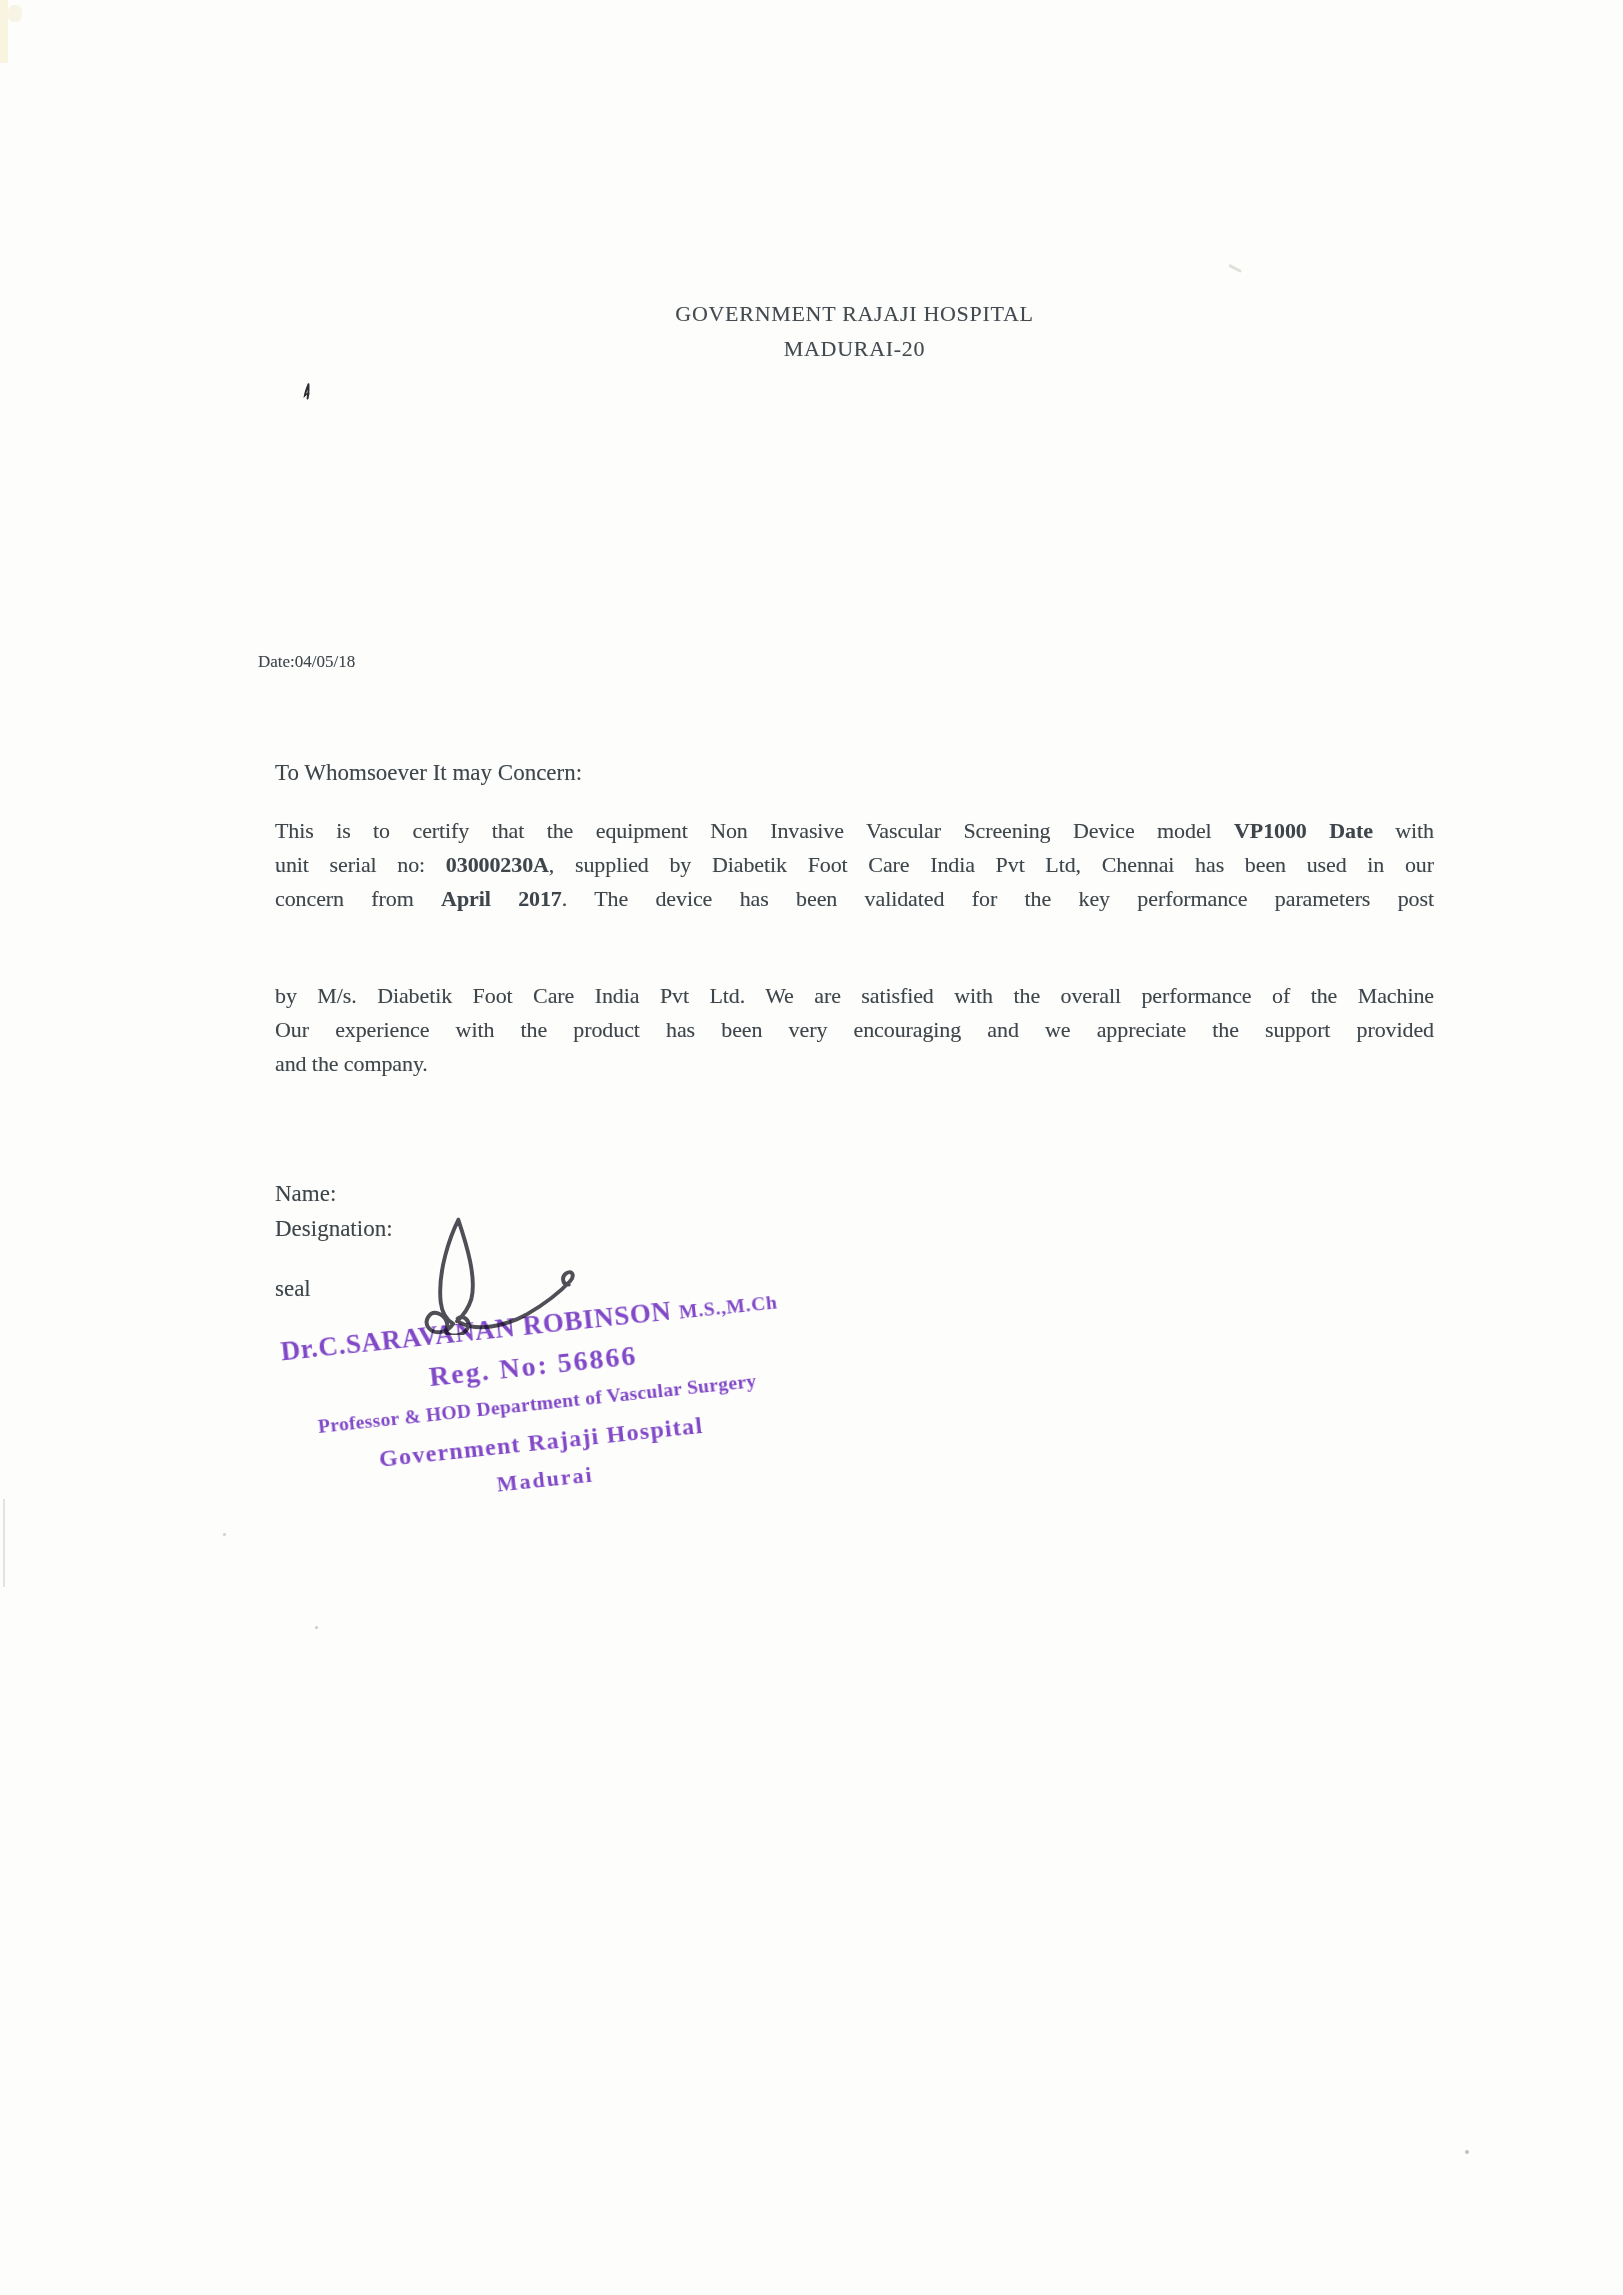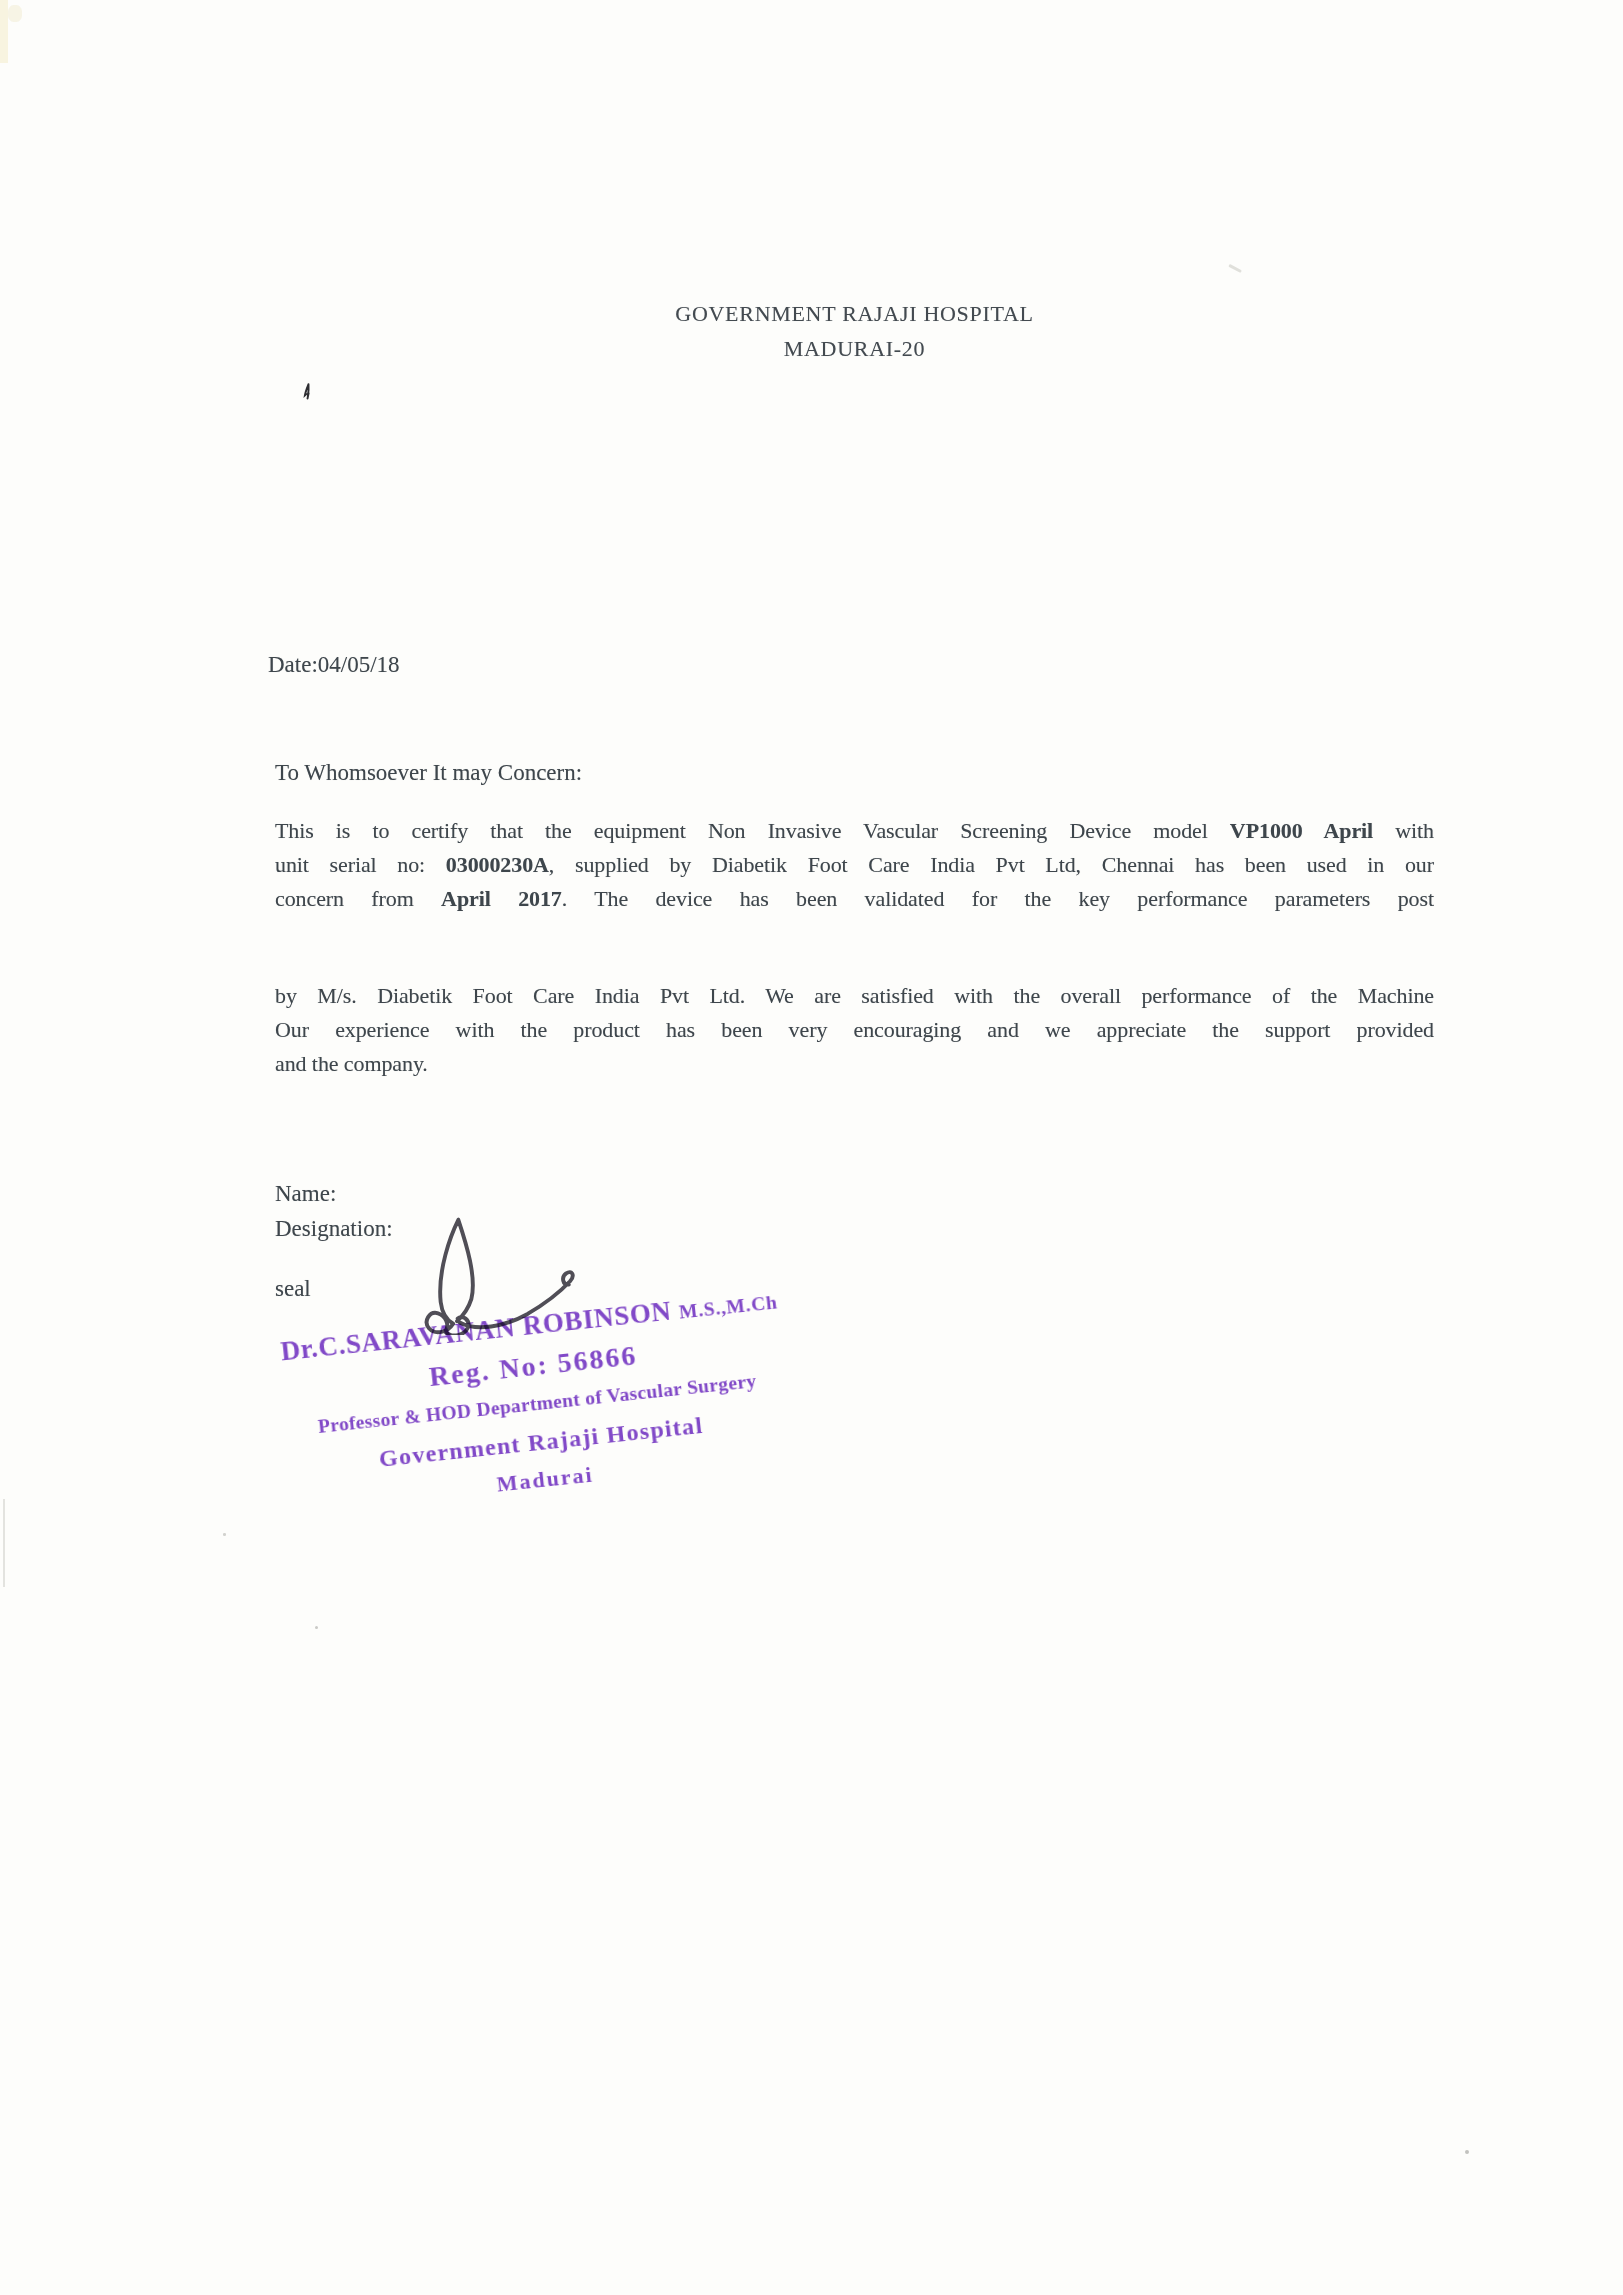--- a/index.html
+++ b/index.html
@@ -19,21 +19,21 @@
     color:var(--text);
   }
   .soft{ text-shadow:0 0 0.7px rgba(62,70,76,.30); }
 
   .heading{
     position:absolute; left:275px; top:296px; width:1159px;
     text-align:center; font-size:22px; line-height:35px;
     letter-spacing:0.7px; color:#434a50;
   }
 
-  .date-line{ position:absolute; left:268px; top:652px;  font-size:23px; }
+  .date-line{ position:absolute; left:258px; top:652px;  font-size:17px; }
   .salutation{ position:absolute; left:275px; top:712px; font-size:23px;margin-top:48px; }
 
   .para{
     position:absolute; left:275px; width:1159px;
     font-size:22px; line-height:34px; letter-spacing:-0.1px;
   }
   .p1{ top:814px; }
   .p2{ top:979px; }
   .pline{ text-align:justify; text-align-last:justify; }
   .pline.last{ text-align-last:left; }
@@ -99,21 +99,21 @@
 
   <svg class="ink-mark" width="15.7" height="22" viewBox="458 582 24 34">
     <path d="M 471 587 C 469 592, 466.5 598, 465.5 604 C 467 602.5, 469 601.5, 471 601.5 C 470.5 604, 470 606.5, 469.5 609 M 471 587 C 471.5 593, 471 600, 470 606" fill="none" stroke="#2e2e32" stroke-width="3" stroke-linecap="round"></path>
   </svg>
 
   <div class="date-line soft">Date:04/05/18</div>
 
   <div class="salutation soft">To Whomsoever It may Concern:</div>
 
   <div class="para p1 soft">
-      <div class="pline"><span>This is to certify that the equipment Non Invasive Vascular Screening Device model </span><b>VP1000 April</b><span> with</span></div>
+      <div class="pline"><span>This is to certify that the equipment Non Invasive Vascular Screening Device model </span><b>VP1000 Date</b><span> with</span></div>
       <div class="pline"><span>unit serial no: </span><b>03000230A</b><span>, supplied by Diabetik Foot Care India Pvt Ltd, Chennai has been used in our</span></div>
       <div class="pline"><span>concern from </span><b>April 2017</b><span>. The device has been validated for the key performance parameters post</span></div>
     </div>
 
   <div class="para p2 soft">
       <div class="pline"><span>by M/s. Diabetik Foot Care India Pvt Ltd. We are satisfied with the overall performance of the Machine</span></div>
       <div class="pline"><span>Our experience with the product has been very encouraging and we appreciate the support provided</span></div>
       <div class="pline last"><span>and the company.</span></div>
     </div>
 

